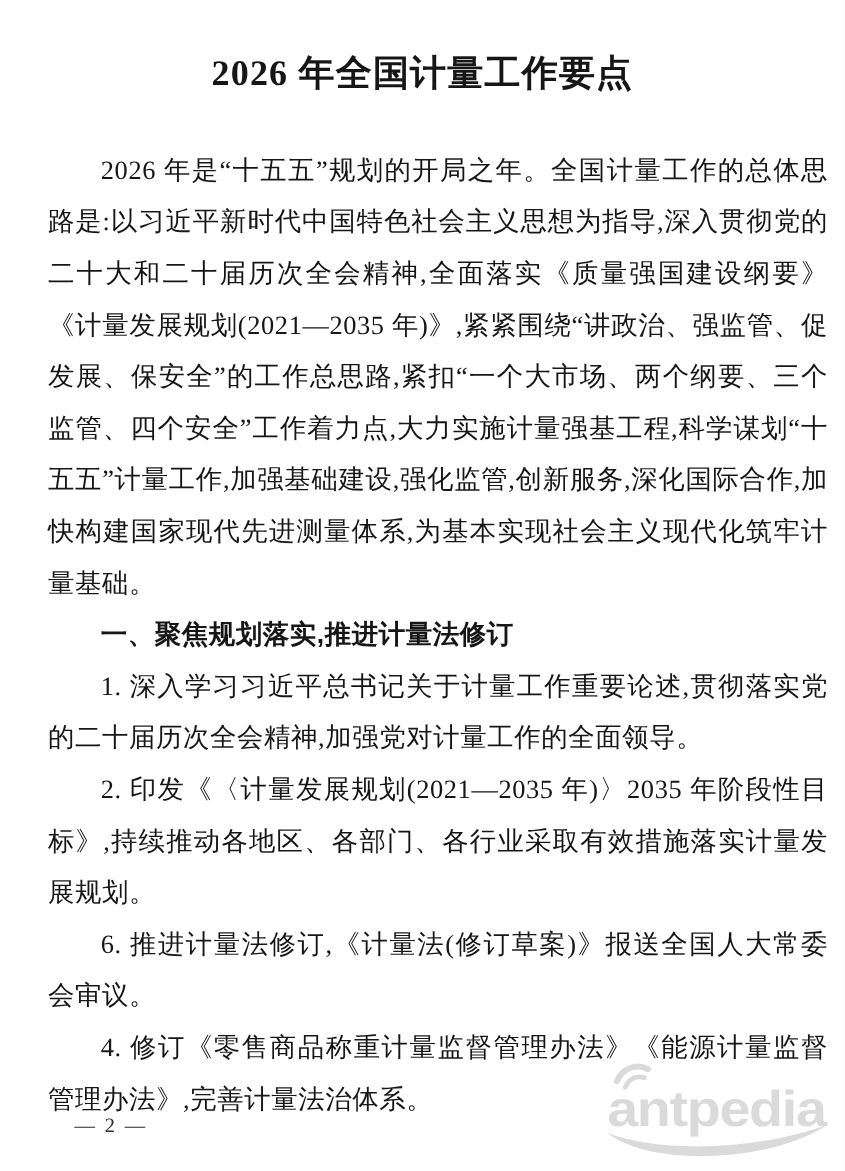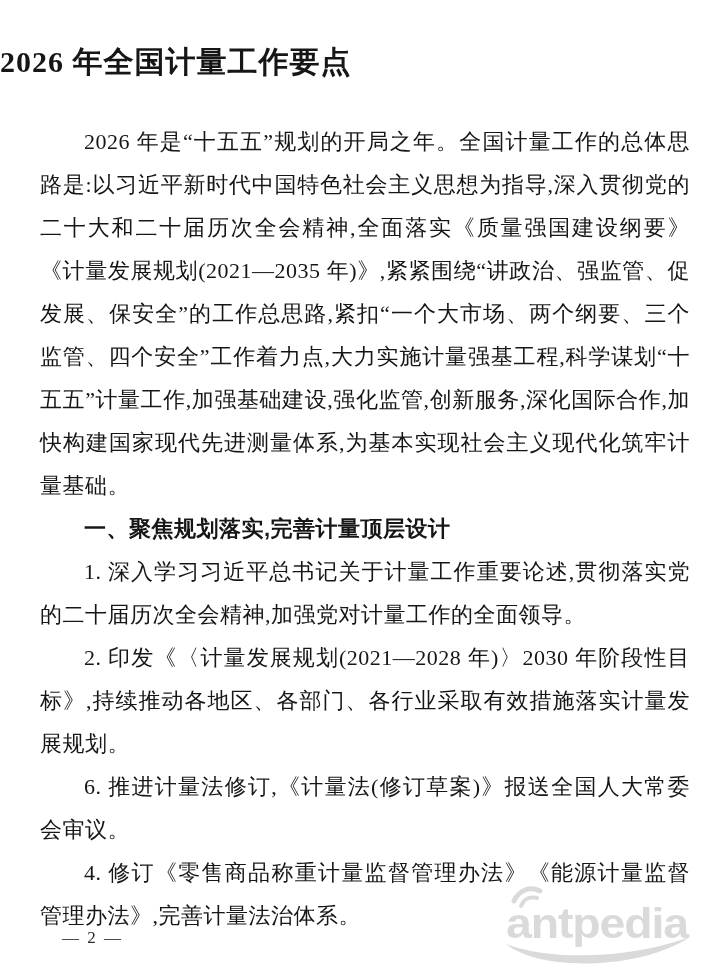--- a/index.html
+++ b/index.html
@@ -14,21 +14,21 @@
     margin: 0 auto;
     background: #ffffff;
     box-sizing: border-box;
     padding: 44px 14px 0 40px;
     overflow: hidden;
     color: #161616;
     font-family: "Liberation Serif", "DejaVu Serif", serif;
   }
   .doc-title {
     margin: 0 -14px 40px -40px;   
-    text-align: left;
+    text-align: center;
     font-size: 30px;
     line-height: 36px;
     font-weight: bold;
     letter-spacing: 1px;
     font-family: "Liberation Serif", "DejaVu Serif", serif;
   }
   .body-para {
     margin: 0;
     font-size: 22px;
     line-height: 43px;
@@ -67,25 +67,25 @@
 </style>
 </head>
 <body>
 
 <div class="page">
 
   <h1 class="doc-title">2026 年全国计量工作要点</h1>
 
   <p class="body-para">2026 年是“十五五”规划的开局之年。全国计量工作的总体思路是:以习近平新时代中国特色社会主义思想为指导,深入贯彻党的二十大和二十届历次全会精神,全面落实《质量强国建设纲要》《计量发展规划(2021—2035 年)》,紧紧围绕“讲政治、强监管、促发展、保安全”的工作总思路,紧扣“一个大市场、两个纲要、三个监管、四个安全”工作着力点,大力实施计量强基工程,科学谋划“十五五”计量工作,加强基础建设,强化监管,创新服务,深化国际合作,加快构建国家现代先进测量体系,为基本实现社会主义现代化筑牢计量基础。</p>
 
-  <h2 class="section-heading">一、聚焦规划落实,完善计量顶层设计</h2>
+  <h2 class="section-heading">一、聚焦规划落实,推进计量法修订</h2>
 
   <p class="body-para">1. 深入学习习近平总书记关于计量工作重要论述,贯彻落实党的二十届历次全会精神,加强党对计量工作的全面领导。</p>
 
-  <p class="body-para">2. 印发《〈计量发展规划(2021—2028 年)〉2030 年阶段性目标》,持续推动各地区、各部门、各行业采取有效措施落实计量发展规划。</p>
+  <p class="body-para">2. 印发《〈计量发展规划(2021—2035 年)〉2035 年阶段性目标》,持续推动各地区、各部门、各行业采取有效措施落实计量发展规划。</p>
 
   <p class="body-para">6. 推进计量法修订,《计量法(修订草案)》报送全国人大常委会审议。</p>
 
   <p class="body-para">4. 修订《零售商品称重计量监督管理办法》《能源计量监督管理办法》,完善计量法治体系。</p>
 
   <div class="page-number">— 2 —</div>
 
   <svg class="watermark" viewBox="0 0 198 80" xmlns="http://www.w3.org/2000/svg">
 
     <g>

